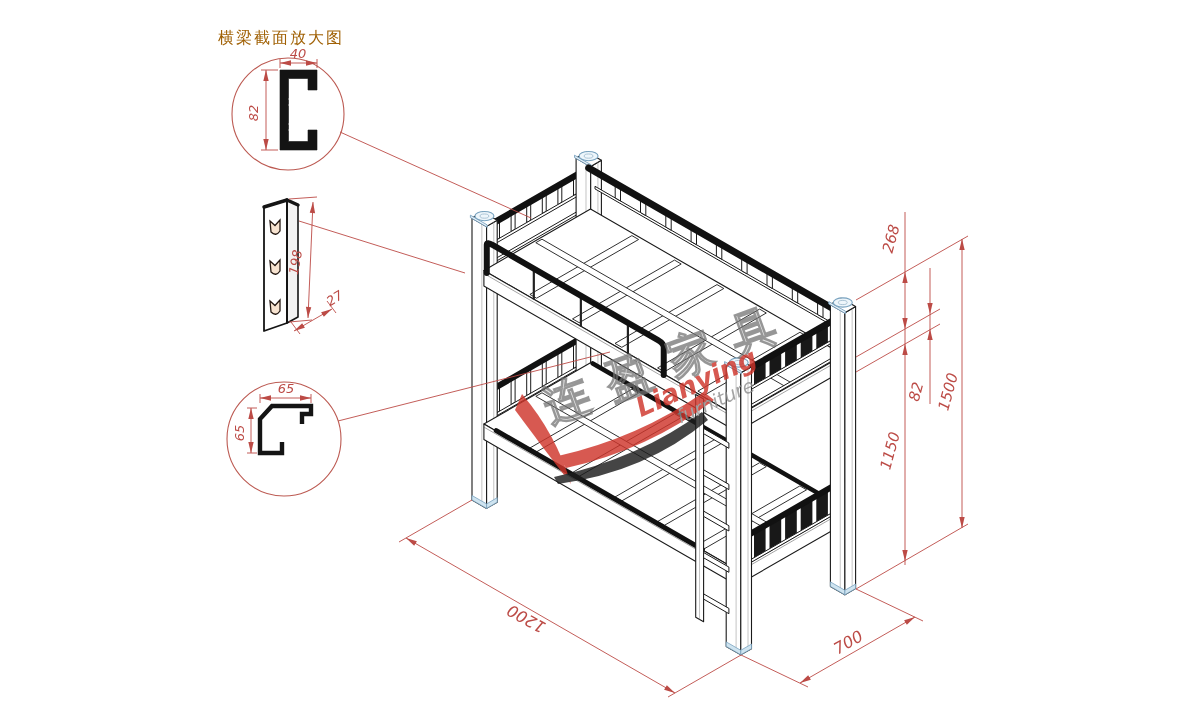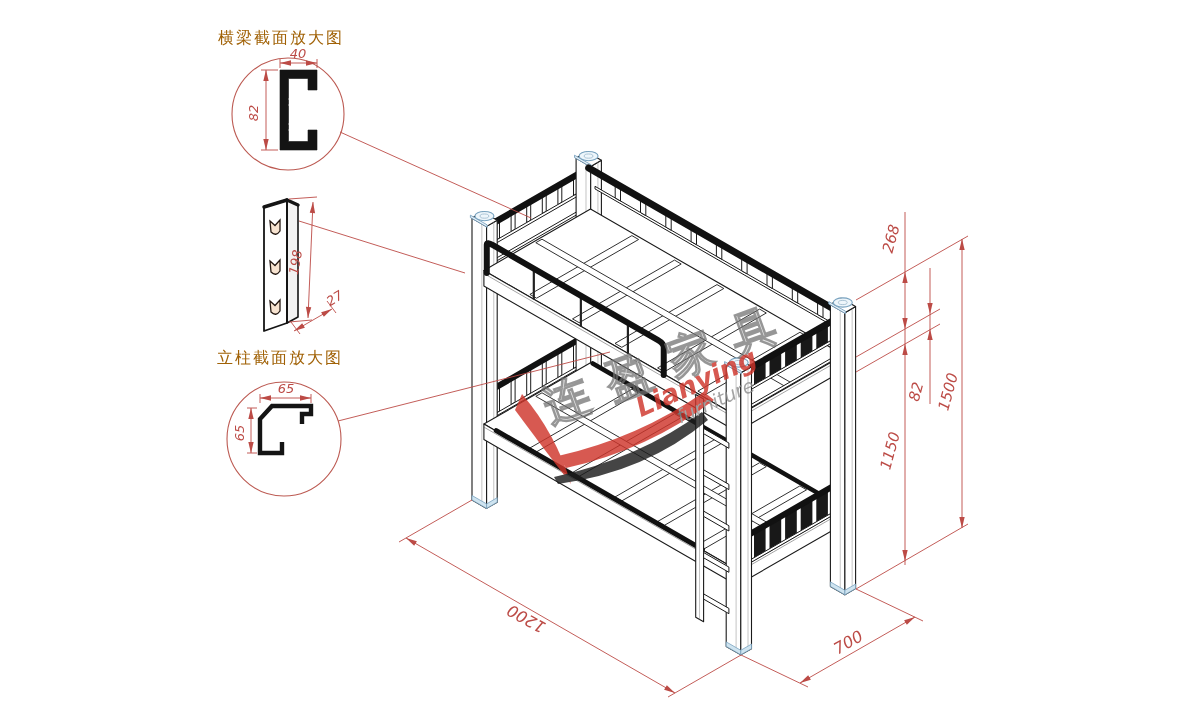--- a/index.html
+++ b/index.html
@@ -236,14 +236,13 @@
         <path d="M566,468 Q648,450 714,400 L704,392 Q638,438 558,456 Z" fill="#cf352b"></path>
         <text text-anchor="middle" fill="rgba(145,145,145,0.30)" font-size="46" font-style="normal" font-weight="bold" font-family="&quot;DejaVu Sans&quot;,sans-serif" transform="translate(572,415) rotate(-20)" stroke="rgba(110,110,110,0.85)">连</text>
         <text text-anchor="middle" fill="rgba(145,145,145,0.30)" font-size="46" font-style="normal" font-weight="bold" font-family="&quot;DejaVu Sans&quot;,sans-serif" transform="translate(634,392) rotate(-20)" stroke="rgba(110,110,110,0.85)">盈</text>
         <text text-anchor="middle" fill="rgba(145,145,145,0.30)" font-size="46" font-style="normal" font-weight="bold" font-family="&quot;DejaVu Sans&quot;,sans-serif" transform="translate(696,369) rotate(-20)" stroke="rgba(110,110,110,0.85)">家</text>
         <text text-anchor="middle" fill="rgba(145,145,145,0.30)" font-size="46" font-style="normal" font-weight="bold" font-family="&quot;DejaVu Sans&quot;,sans-serif" transform="translate(758,346) rotate(-20)" stroke="rgba(110,110,110,0.85)">具</text>
         <text text-anchor="middle" fill="#cf352b" font-size="27" font-style="italic" font-weight="bold" font-family="&quot;DejaVu Sans&quot;,sans-serif" transform="translate(700,391) rotate(-24)">Lianying</text>
         <text text-anchor="middle" fill="#8f8f8f" font-size="19" font-style="italic" font-weight="normal" font-family="&quot;DejaVu Sans&quot;,sans-serif" transform="translate(718,407) rotate(-24)">furniture</text>
       </g>
     </svg>
   <div class="detail-title" id="title-beam">横梁截面放大图</div>
-  <div class="detail-title" id="title-post">立柱截面放大图</div>
 </div>
 
 </body></html>

